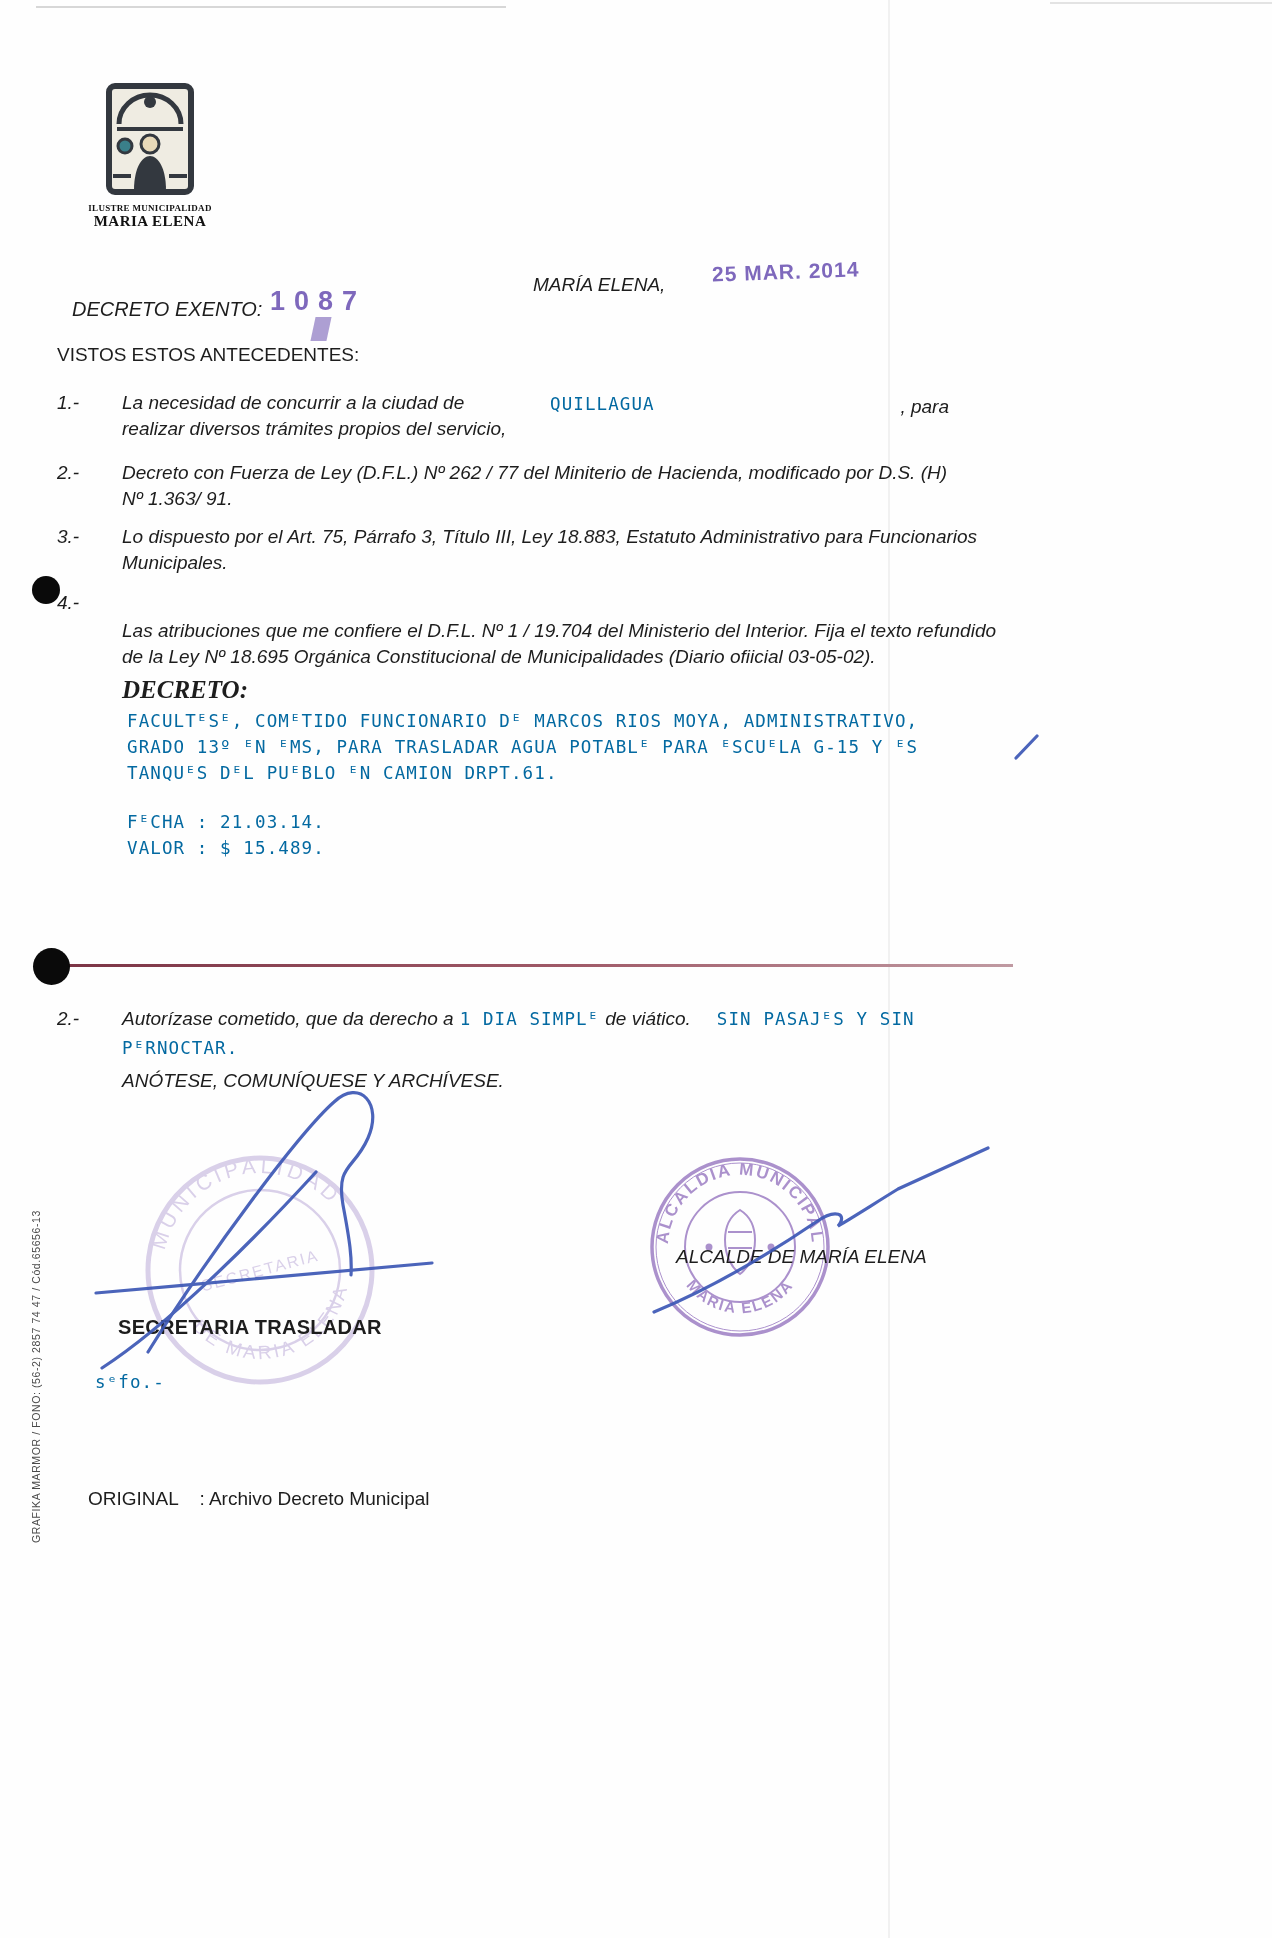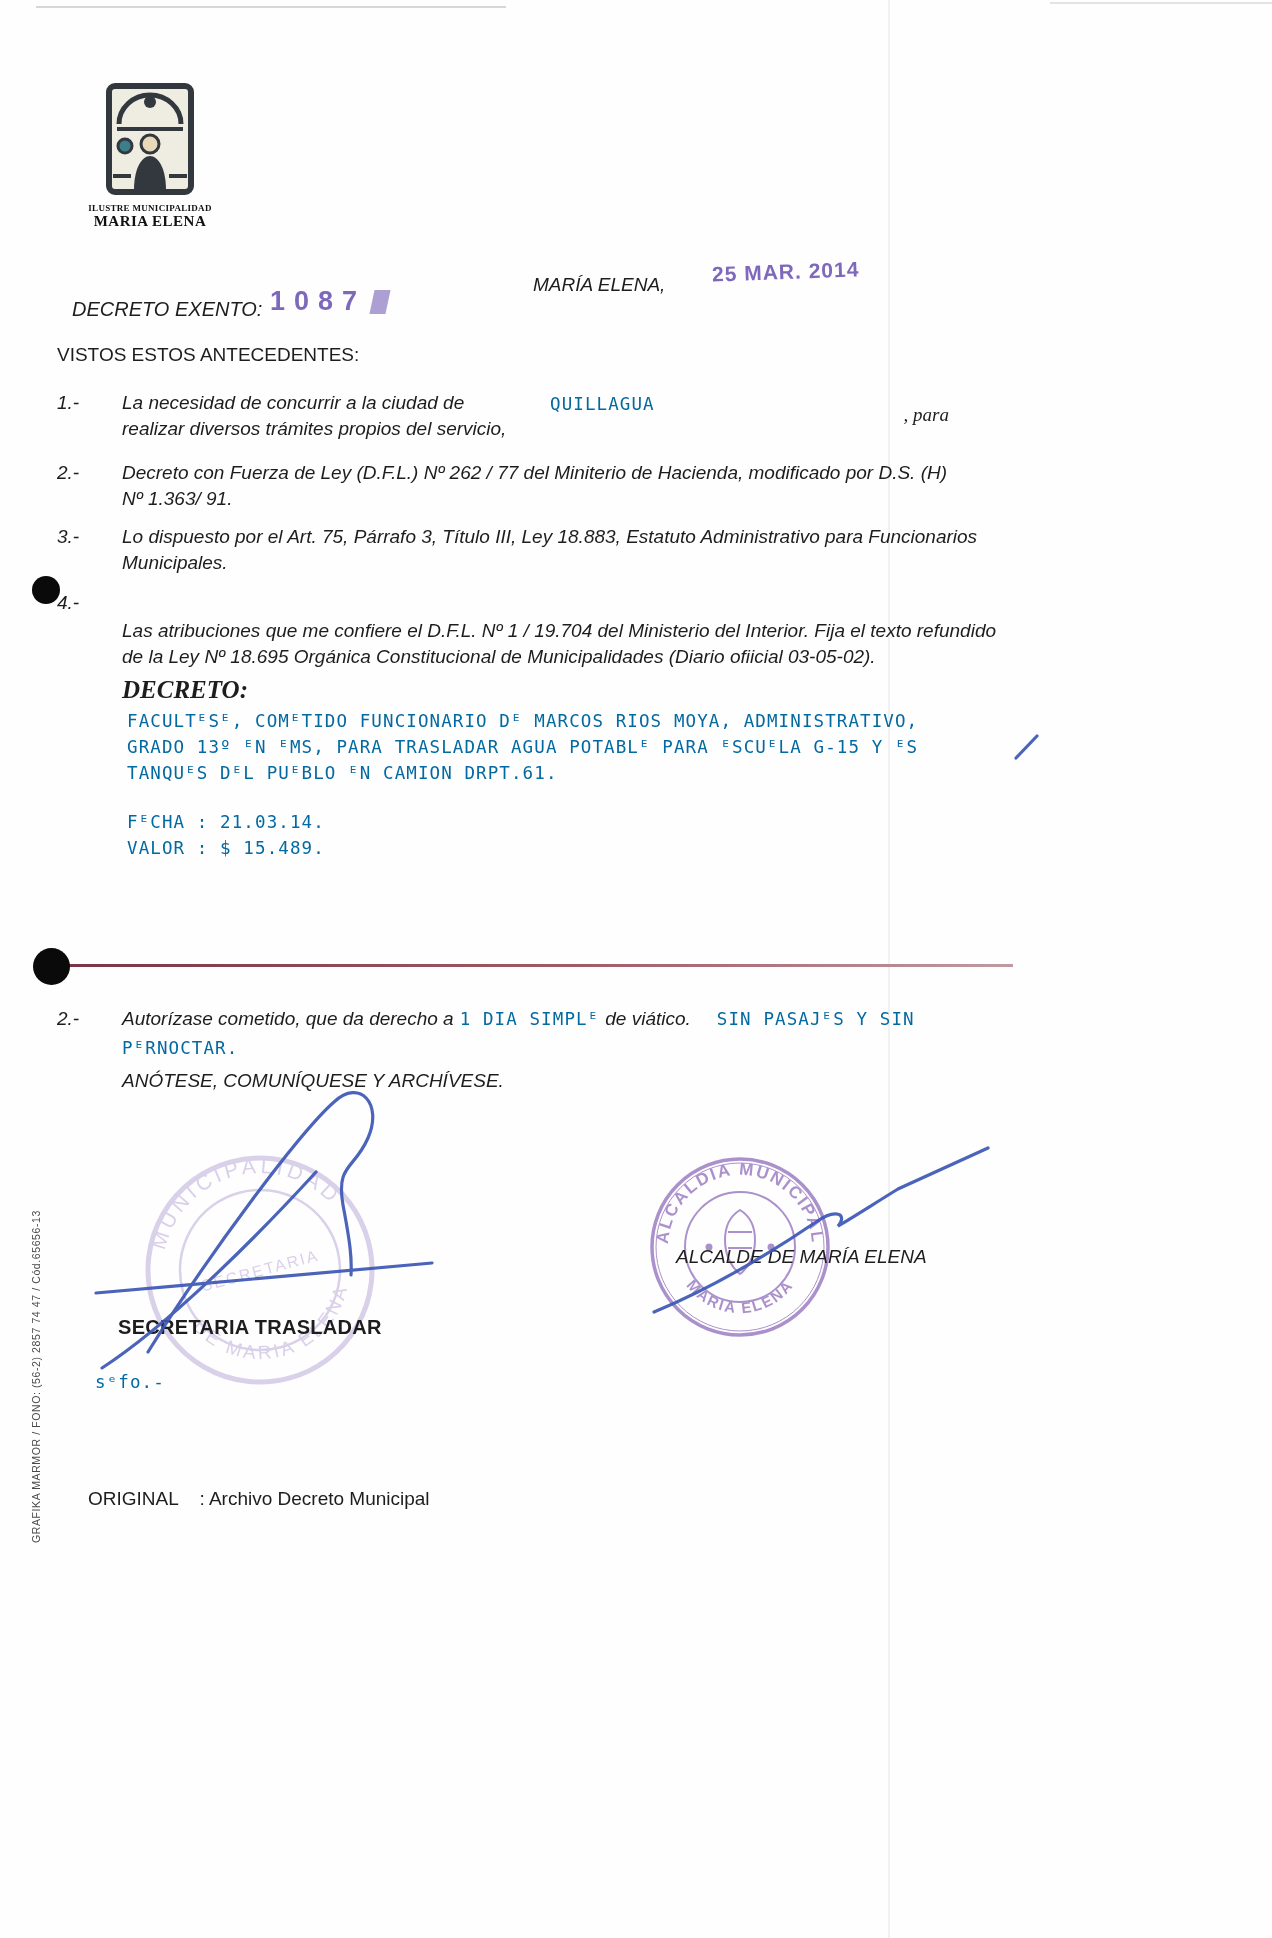--- a/index.html
+++ b/index.html
@@ -19,32 +19,32 @@
   .logo-org { font-family:"Liberation Serif", serif; font-weight:bold; font-size:9px; letter-spacing:0.3px; margin-top:3px; color:#111; }
   .logo-name { font-family:"Liberation Serif", serif; font-weight:bold; font-size:15px; letter-spacing:0.5px; color:#111; }
   .typed { font-family:"DejaVu Sans Mono","DejaVu Sans",monospace; font-style:normal;
            color:#0369a1; font-size:17.5px; letter-spacing:1.1px; }
 
   .place-line { position:absolute; left:533px; top:274px; font-style:italic; font-size:19px; }
   .date-stamp { position:absolute; left:712px; top:260px; color:#7e68bc; font-weight:bold;
                 font-size:21px; letter-spacing:1px; transform:rotate(-2deg); }
   .decree-label { position:absolute; left:57px; top:298px; font-style:italic; font-weight:normal; font-size:20px;margin-left:15px; }
   .decree-number { position:absolute; left:270px; top:286px; color:#7e68bc; font-weight:bold;
-                   font-size:27px; letter-spacing:9px; display:flex; align-items:center; }
+                   font-size:27px; letter-spacing:9px; display:flex; align-items:center;flex-direction:column; }
   .smudge { display:inline-block; width:16px; height:24px; background:#8a76c0; opacity:.7;
             transform:skewX(-12deg); margin-left:6px; }
   .vistos { position:absolute; left:57px; top:344px; font-size:19px; }
 
   .item { position:absolute; display:flex; font-style:italic; font-size:19px; line-height:26px; }
   .item .num { width:65px; flex:none; }
   .item .itext { flex:1; }
   .item1 { left:57px; top:390px; width:910px; }
   .item1 .line1 { position:relative; height:26px; white-space:nowrap; }
   .item1 .typed-dest { position:absolute; left:428px; top:1px; }
-  .item1 .after { position:absolute; right:18px; top:12px;font-family:Liberation Serif, serif; }
+  .item1 .after { position:absolute; right:18px; top:4px; }
   .item2 { left:57px; top:460px; width:900px; }
   .item2 .itext { max-width:835px; }
   .item3 { left:57px; top:524px; width:940px; }
   .item3 .itext { max-width:872px; }
   .item4 { left:57px; top:590px; width:950px; }
   .item4 .itext { max-width:882px;margin-top:28px; }
 
   .decreto-label { position:absolute; left:122px; top:676px; font-style:italic; font-weight:bold; font-size:25px;font-family:Liberation Serif, serif; }
   .decreto-body { position:absolute; left:127px; top:708px; line-height:26px; }
   .fecha { position:absolute; left:127px; top:812px; }

